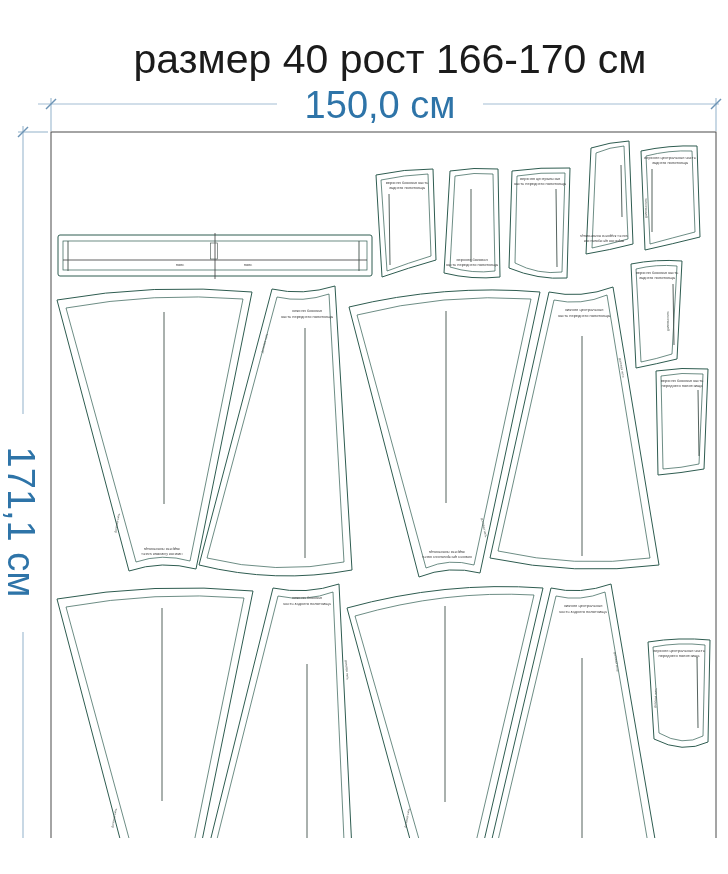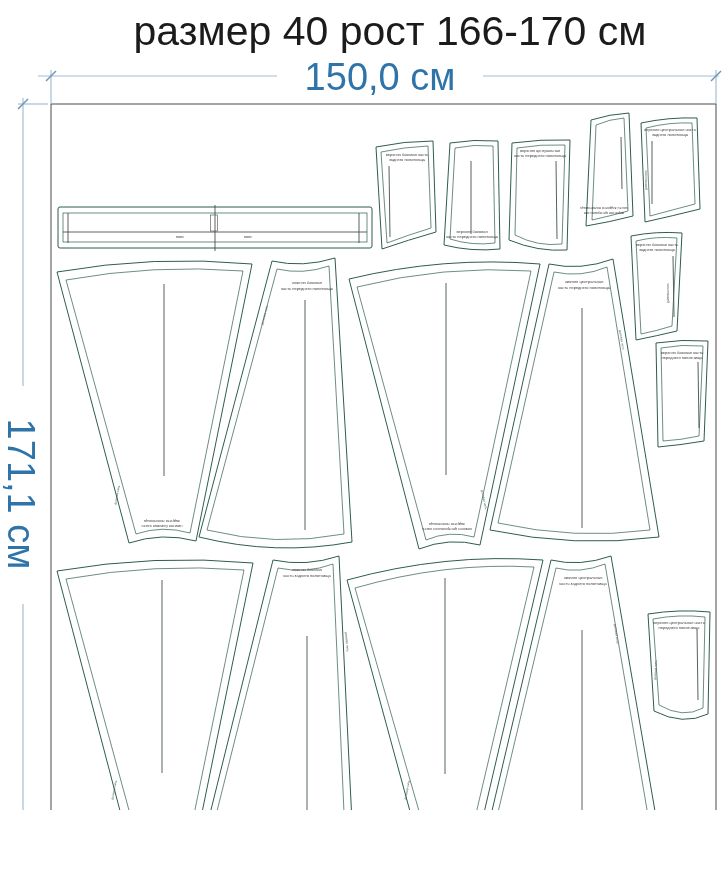--- a/index.html
+++ b/index.html
@@ -1,17 +1,17 @@
 <!DOCTYPE html>
 <html><head>
 <meta charset="utf-8">
 <style>
   html,body{margin:0;padding:0;background:#fff;}
   #stage{position:relative;width:728px;height:810px;background:#ffffff;overflow:hidden;
-         font-family:"Liberation Sans", sans-serif;}
+         font-family:"Liberation Sans", sans-serif;margin-top:28px;}
   svg{display:block;}
   text{font-family:"Liberation Sans", sans-serif;}
   .title-text{font-size:41px;fill:#1b1b1b;}
   .dim-text{font-size:38px;fill:#2e74a8;}
   .piece-label{font-size:4px;fill:#3d3d3d;}
   .edge-label{font-size:3.2px;fill:#4a554f;}
   .outline{fill:#ffffff;stroke:#2e5c50;stroke-width:1;}
   .inline{fill:none;stroke:#2e5c50;stroke-width:0.7;}
   .grain{stroke:#41504b;stroke-width:0.9;}
   .dimline{stroke:#a3bed3;stroke-width:1.2;fill:none;}

